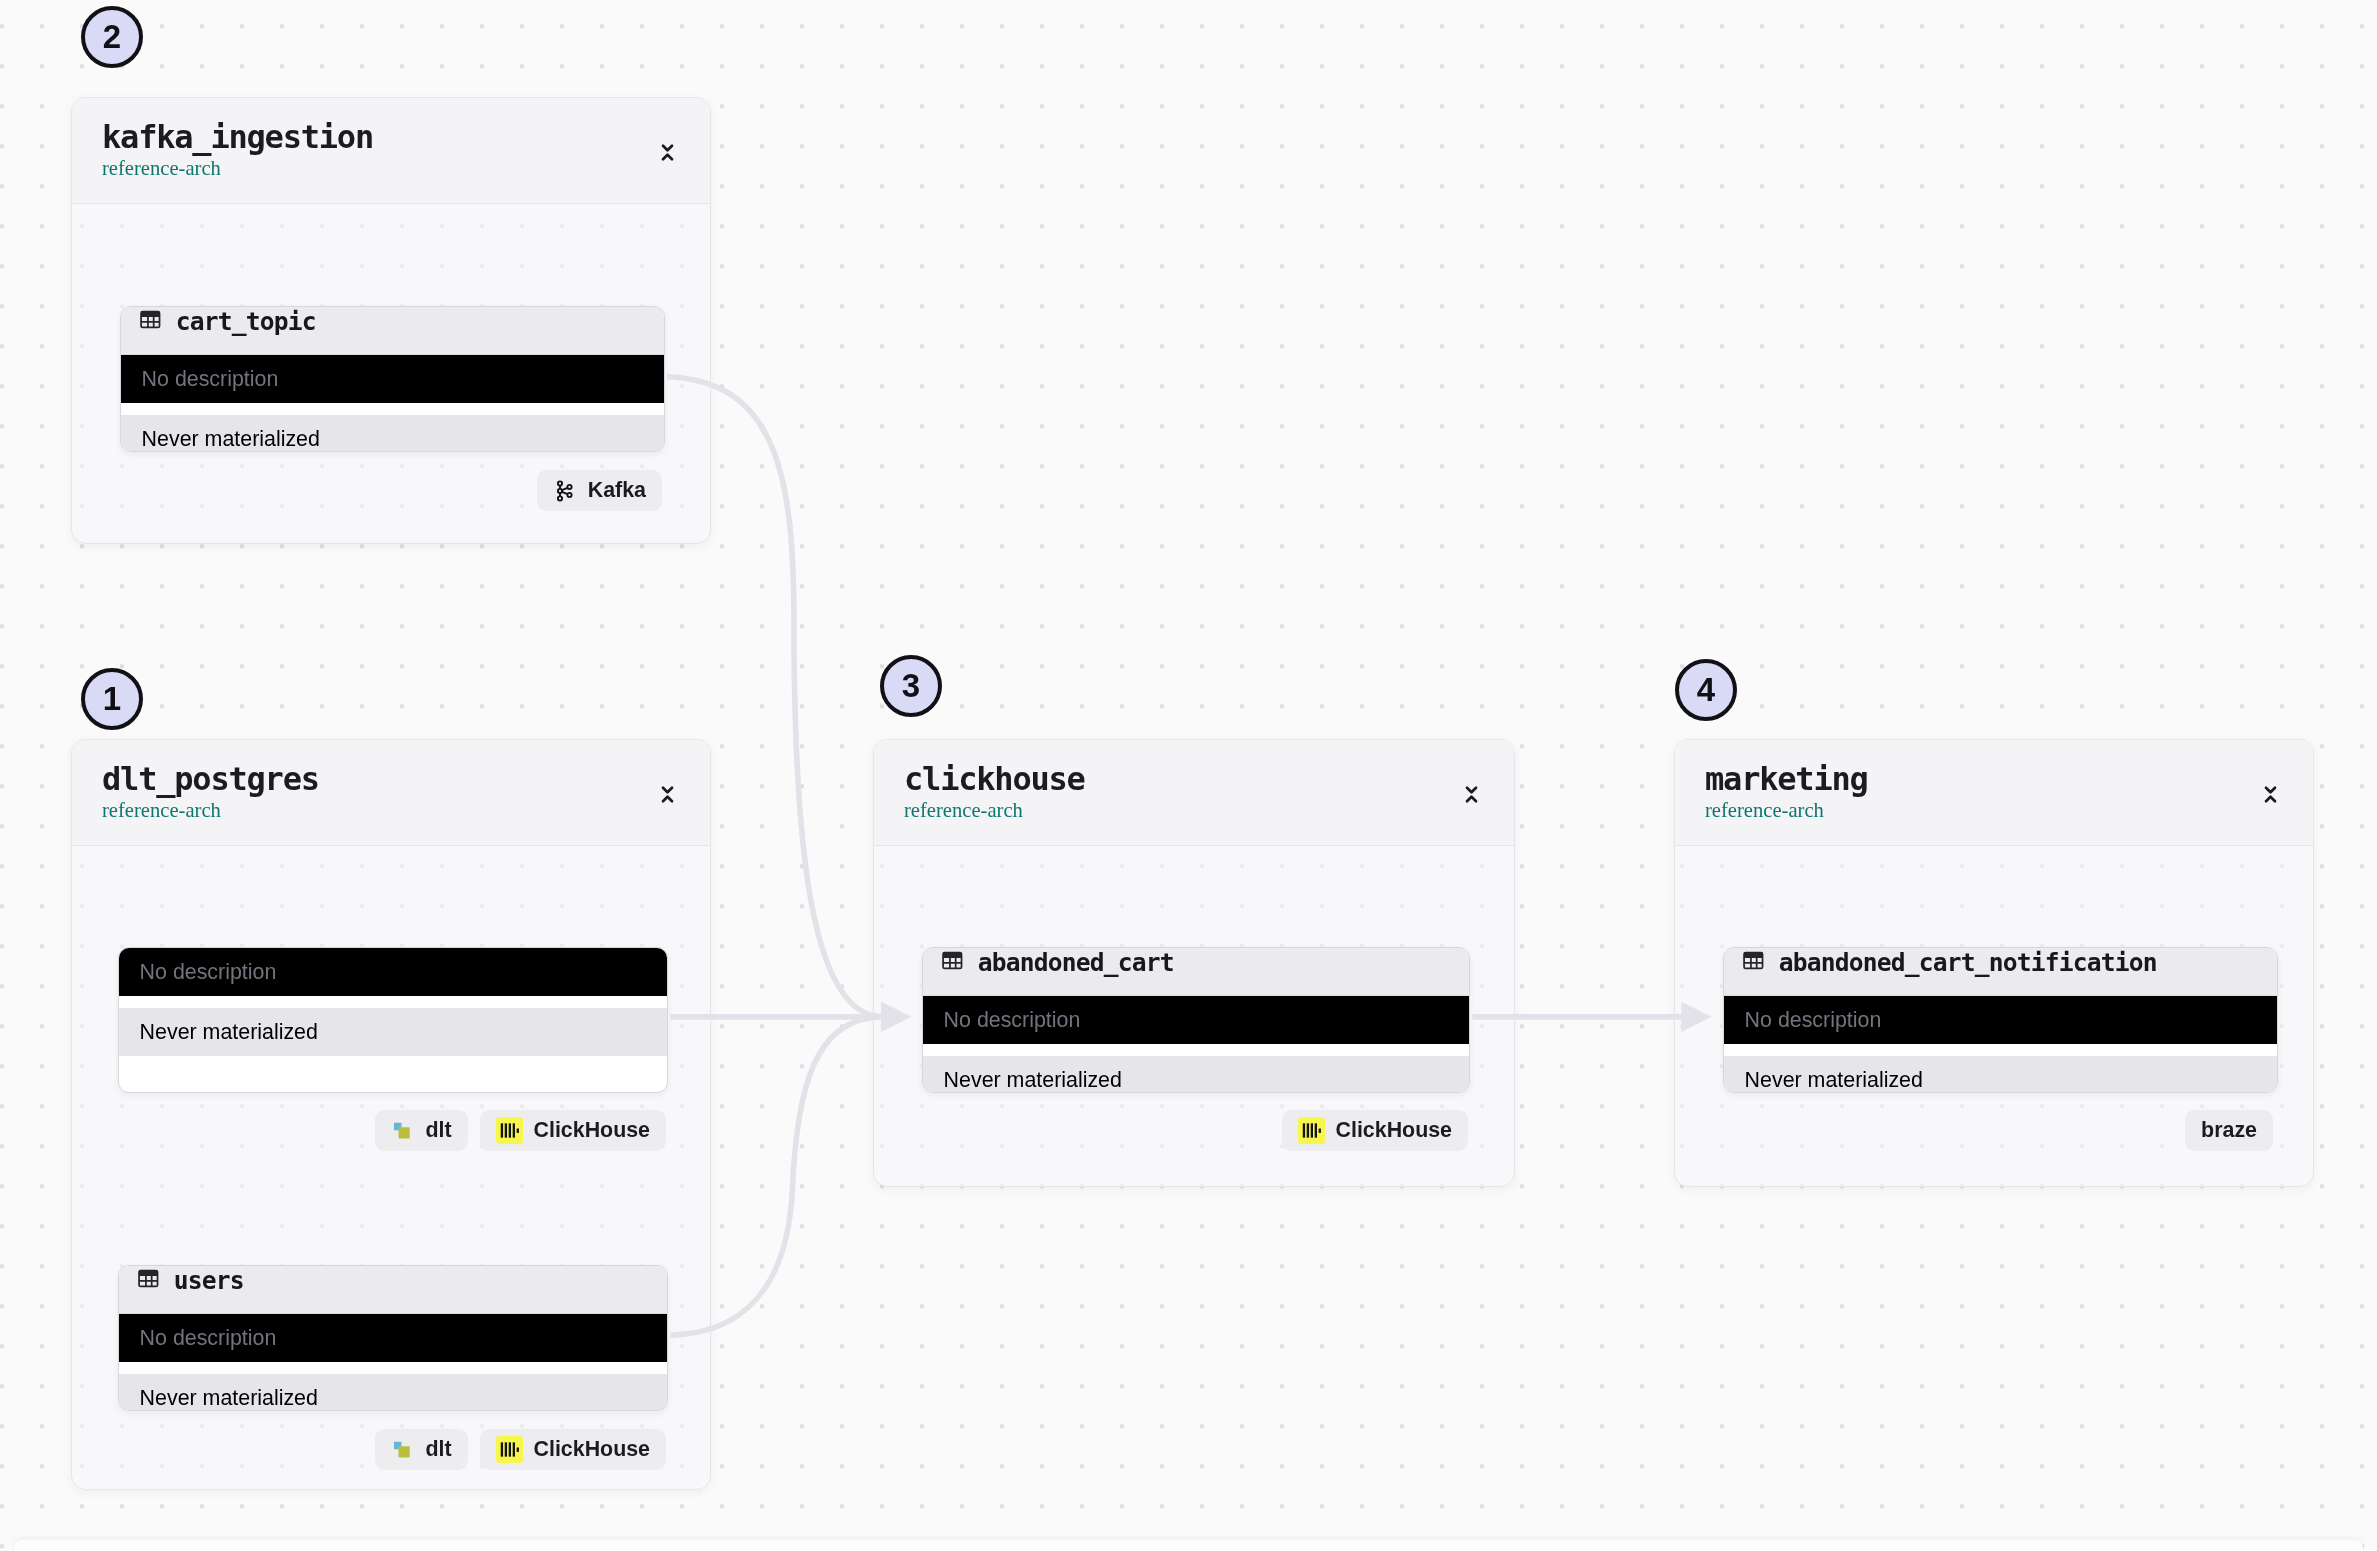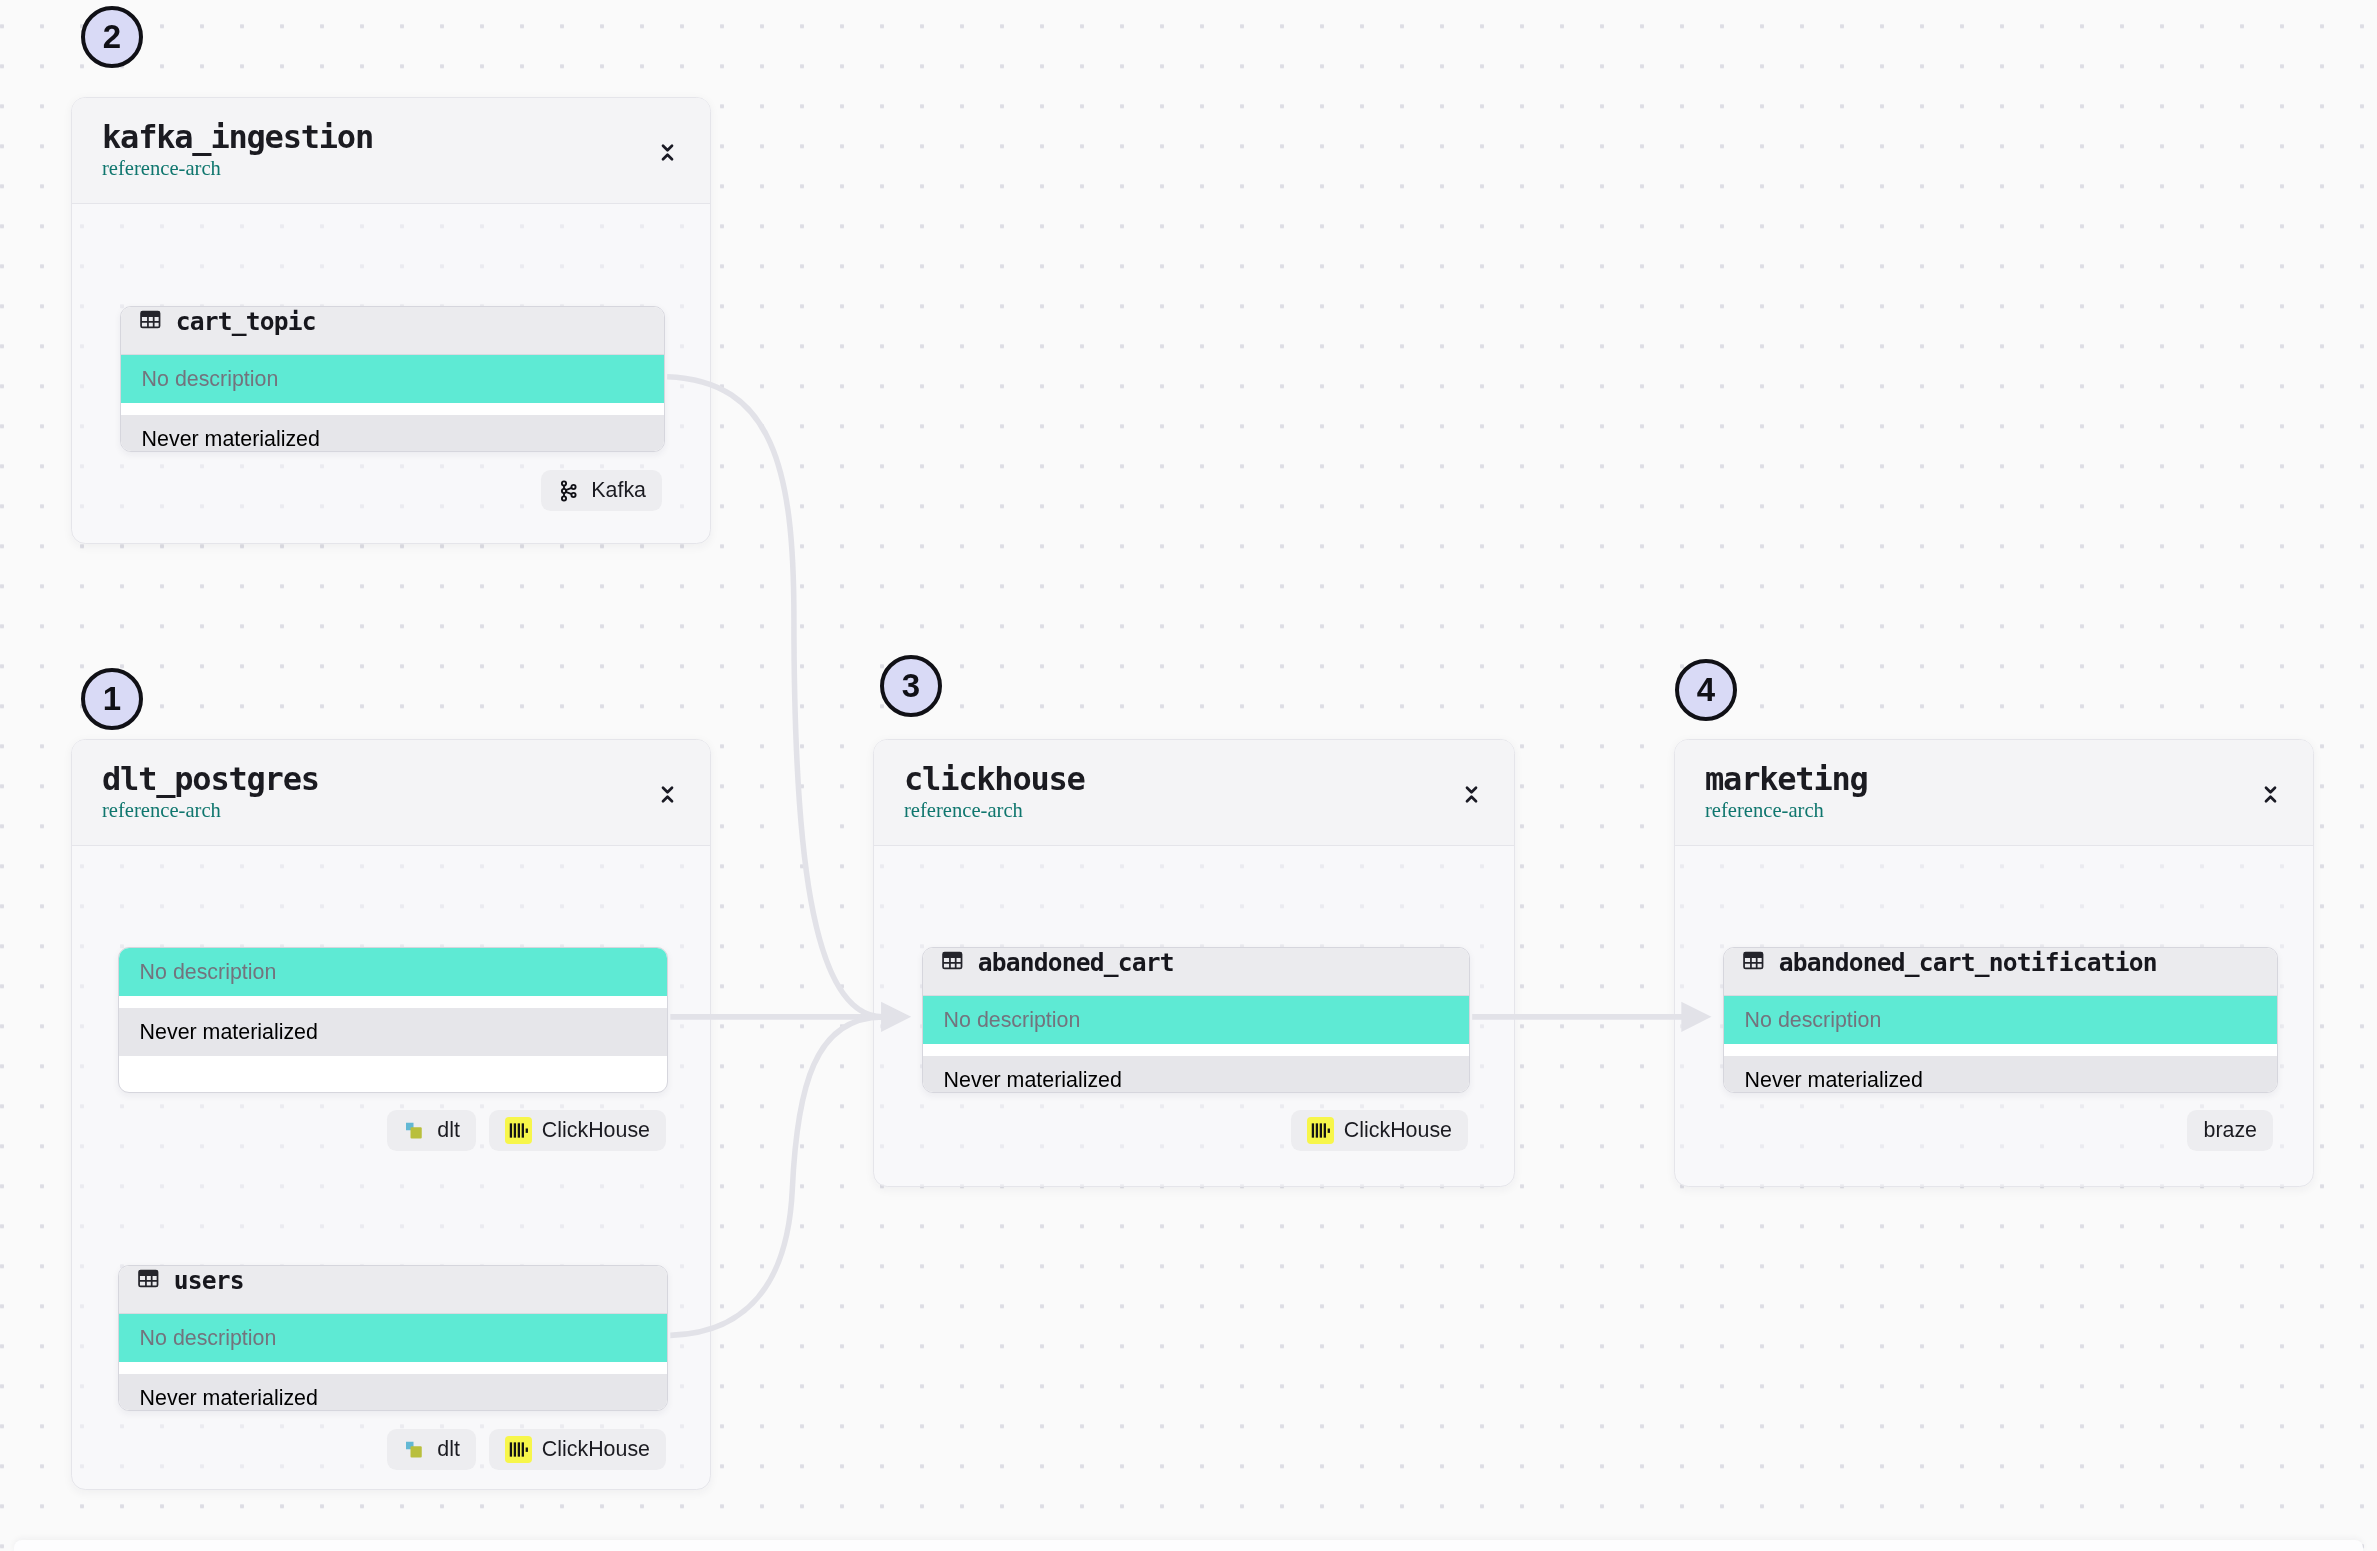--- a/index.html
+++ b/index.html
@@ -72,38 +72,38 @@
     height:48px; background:#ebebee; border-bottom:1.6px solid #dadae0;
     display:flex; align-items:flex-start; gap:12.7px; padding:0 17.4px;
     box-sizing:border-box;
   }
   .asset-name {
     font-family:"DejaVu Sans Mono", monospace;
     font-weight:700; font-size:24.6px; letter-spacing:-0.8px; color:#17171d;
   }
   .asset-desc {
     height:48px; line-height:48px; padding:0 20.6px;
-    font-size:21.4px; color:#73737d; background:#5eead4;
+    font-size:21.4px; color:#73737d; background:#000000;
   }
   .asset-status {
     height:48px; line-height:48px; padding:0 20.6px;
     font-size:21.4px; color:#000000; background:#e6e6ea;margin-top:12px;
   }
 
   
   .tag-row { position:absolute; display:flex; gap:12.7px; }
   .t-cart     { right:48px; top:372px; }
   .t-products { right:44px; top:370px; }
   .t-users    { right:44px; top:689px; }
   .t-ab       { right:46px; top:370px; }
   .t-abn      { right:40px; top:370px; }
   .tag {
     height:41px; background:#ededf0; border-radius:9.5px;
     display:flex; align-items:center; gap:10.3px; padding:0 16px;
-    font-size:21.4px; font-weight:400; color:#1b1b21;
+    font-size:21.4px; font-weight:700; color:#1b1b21;
     cursor:pointer;
   }
 
   
   .badge {
     position:absolute; width:62px; height:62px; border-radius:50%;
     background:#d9daf6; border:4px solid #101016; box-sizing:border-box;
     display:flex; align-items:center; justify-content:center;
     font-size:33px; font-weight:700; color:#101016;
   }

